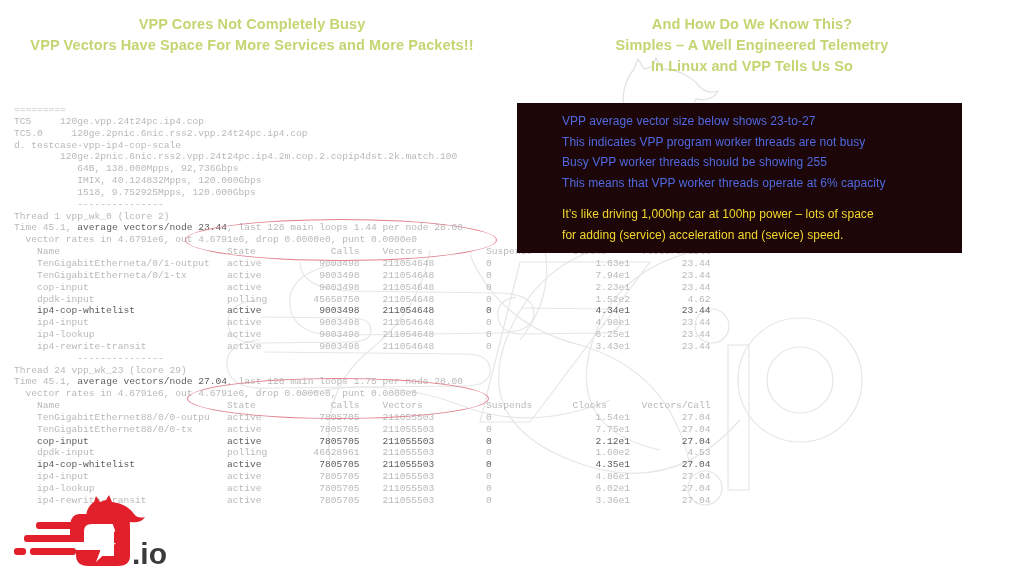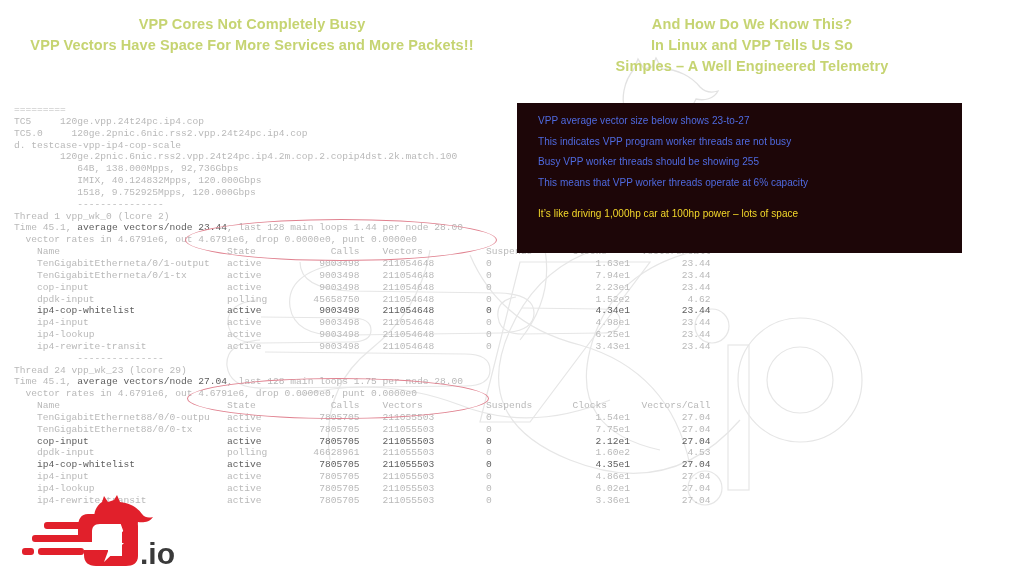--- a/index.html
+++ b/index.html
@@ -33,38 +33,38 @@
   .term .row{display:block;height:11.85px;}
 
   
 
   
   .callout{
     position:absolute;left:517px;top:103px;width:445px;height:150px;
     background:#1d0608;z-index:6;overflow:hidden;
   }
   .callout .cline{
-    display:block;font-size:10px;line-height:20.6px;
-    padding-left:21px;white-space:nowrap;letter-spacing:.05px;
+    display:block;font-size:12px;line-height:20.6px;
+    padding-left:10px;white-space:nowrap;letter-spacing:.05px;margin-left:35px;
   }
   .callout .blue{color:#4f6ae0;}
   .callout .yellow{color:#f3d82a;}
   .callout .gap{display:block;height:11px;}
   .callout .pad{height:8px;}
 
   
   .ellipse{
     position:absolute;border:1.4px solid #e0818f;border-radius:50%;
     z-index:5;background:transparent;pointer-events:none;
   }
   #ell1{left:185px;top:219px;width:310px;height:40px;}
   #ell2{left:187px;top:378px;width:300px;height:39px;}
 
   
-  .logo{position:absolute;left:22px;top:494px;width:175px;height:76px;z-index:7;}
+  .logo{position:absolute;left:14px;top:494px;width:175px;height:76px;z-index:7;}
 
   
   .dog{position:absolute;left:608px;top:55px;width:120px;height:62px;z-index:1;}
 </style>
 </head>
 <body>
 
 <div class="stage">
 
   <svg class="watermark" viewBox="0 0 1024 576" xmlns="http://www.w3.org/2000/svg">
@@ -97,37 +97,38 @@
     <path d="M18,60 C12,44 16,26 26,14 L30,4 L36,14 L44,12 L48,3 L54,14 C70,14 84,22 92,32 C98,38 104,38 110,36 C106,44 96,46 88,44 C84,54 76,60 66,62" fill="none" stroke="#e2e2e2" stroke-width="1.3"></path>
   </svg>
 
   <div class="title title-left">
     <span class="ln">VPP Cores Not Completely Busy</span>
     <span class="ln">VPP Vectors Have Space For More Services and More Packets!!</span>
   </div>
 
   <div class="title title-right">
     <span class="ln">And How Do We Know This?</span>
+    <span class="ln">Simples – A Well Engineered Telemetry</span>
     <span class="ln">In Linux and VPP Tells Us So</span>
-    <span class="ln">Simples – A Well Engineered Telemetry</span>
   </div>
 
   <div class="term" id="terminal"><span class="row">=========</span><span class="row">TC5     120ge.vpp.24t24pc.ip4.cop</span><span class="row">TC5.0     120ge.2pnic.6nic.rss2.vpp.24t24pc.ip4.cop</span><span class="row">d. testcase-vpp-ip4-cop-scale</span><span class="row">        120ge.2pnic.6nic.rss2.vpp.24t24pc.ip4.2m.cop.2.copip4dst.2k.match.100</span><span class="row">           64B, 138.000Mpps, 92,736Gbps</span><span class="row">           IMIX, 40.124832Mpps, 120.000Gbps</span><span class="row">           1518, 9.752925Mpps, 120.000Gbps</span><span class="row">           ---------------</span><span class="row">Thread 1 vpp_wk_0 (lcore 2)</span><span class="row">Time 45.1, <span class="b">average vectors/node 23.44</span>, last 128 main loops 1.44 per node 28.00</span><span class="row">  vector rates in 4.6791e6, out 4.6791e6, drop 0.0000e0, punt 0.0000e0</span><span class="row">    Name                             State             Calls    Vectors           Suspends       Clocks      Vectors/Call</span><span class="row">    TenGigabitEtherneta/0/1-output   active          9003498    211054648         0                  1.63e1         23.44</span><span class="row">    TenGigabitEtherneta/0/1-tx       active          9003498    211054648         0                  7.94e1         23.44</span><span class="row">    cop-input                        active          9003498    211054648         0                  2.23e1         23.44</span><span class="row">    dpdk-input                       polling        45658750    211054648         0                  1.52e2          4.62</span><span class="row b">    ip4-cop-whitelist                active          9003498    211054648         0                  4.34e1         23.44</span><span class="row">    ip4-input                        active          9003498    211054648         0                  4.98e1         23.44</span><span class="row">    ip4-lookup                       active          9003498    211054648         0                  6.25e1         23.44</span><span class="row">    ip4-rewrite-transit              active          9003498    211054648         0                  3.43e1         23.44</span><span class="row">           ---------------</span><span class="row">Thread 24 vpp_wk_23 (lcore 29)</span><span class="row">Time 45.1, <span class="b">average vectors/node 27.04</span>, last 128 main loops 1.75 per node 28.00</span><span class="row">  vector rates in 4.6791e6, out 4.6791e6, drop 0.0000e0, punt 0.0000e0</span><span class="row">    Name                             State             Calls    Vectors           Suspends       Clocks      Vectors/Call</span><span class="row">    TenGigabitEthernet88/0/0-outpu   active          7805705    211055503         0                  1.54e1         27.04</span><span class="row">    TenGigabitEthernet88/0/0-tx      active          7805705    211055503         0                  7.75e1         27.04</span><span class="row b">    cop-input                        active          7805705    211055503         0                  2.12e1         27.04</span><span class="row">    dpdk-input                       polling        46628961    211055503         0                  1.60e2          4.53</span><span class="row b">    ip4-cop-whitelist                active          7805705    211055503         0                  4.35e1         27.04</span><span class="row">    ip4-input                        active          7805705    211055503         0                  4.86e1         27.04</span><span class="row">    ip4-lookup                       active          7805705    211055503         0                  6.02e1         27.04</span><span class="row">    ip4-rewrite-transit              active          7805705    211055503         0                  3.36e1         27.04</span></div>
 
   <div class="ellipse" id="ell1"></div>
   <div class="ellipse" id="ell2"></div>
 
   <div class="callout">
     <div class="pad"></div>
     <span class="cline blue">VPP average vector size below shows 23-to-27</span>
     <span class="cline blue">This indicates VPP program worker threads are not busy</span>
     <span class="cline blue">Busy VPP worker threads should be showing 255</span>
     <span class="cline blue">This means that VPP worker threads operate at 6% capacity</span>
     <span class="gap"></span>
     <span class="cline yellow">It’s like driving 1,000hp car at 100hp power – lots of space</span>
+    <span class="cline yellow">for adding (service) acceleration and (sevice) speed.</span>
   </div>
 
   <div class="logo">
     <svg viewBox="0 0 175 76" xmlns="http://www.w3.org/2000/svg">
       <g fill="#e1202b">
 
         <rect x="0" y="54" width="12" height="7" rx="3"></rect>
         <rect x="16" y="54" width="46" height="7" rx="3"></rect>
         <rect x="10" y="41" width="52" height="7" rx="3"></rect>
         <rect x="22" y="28" width="42" height="7" rx="3"></rect>

